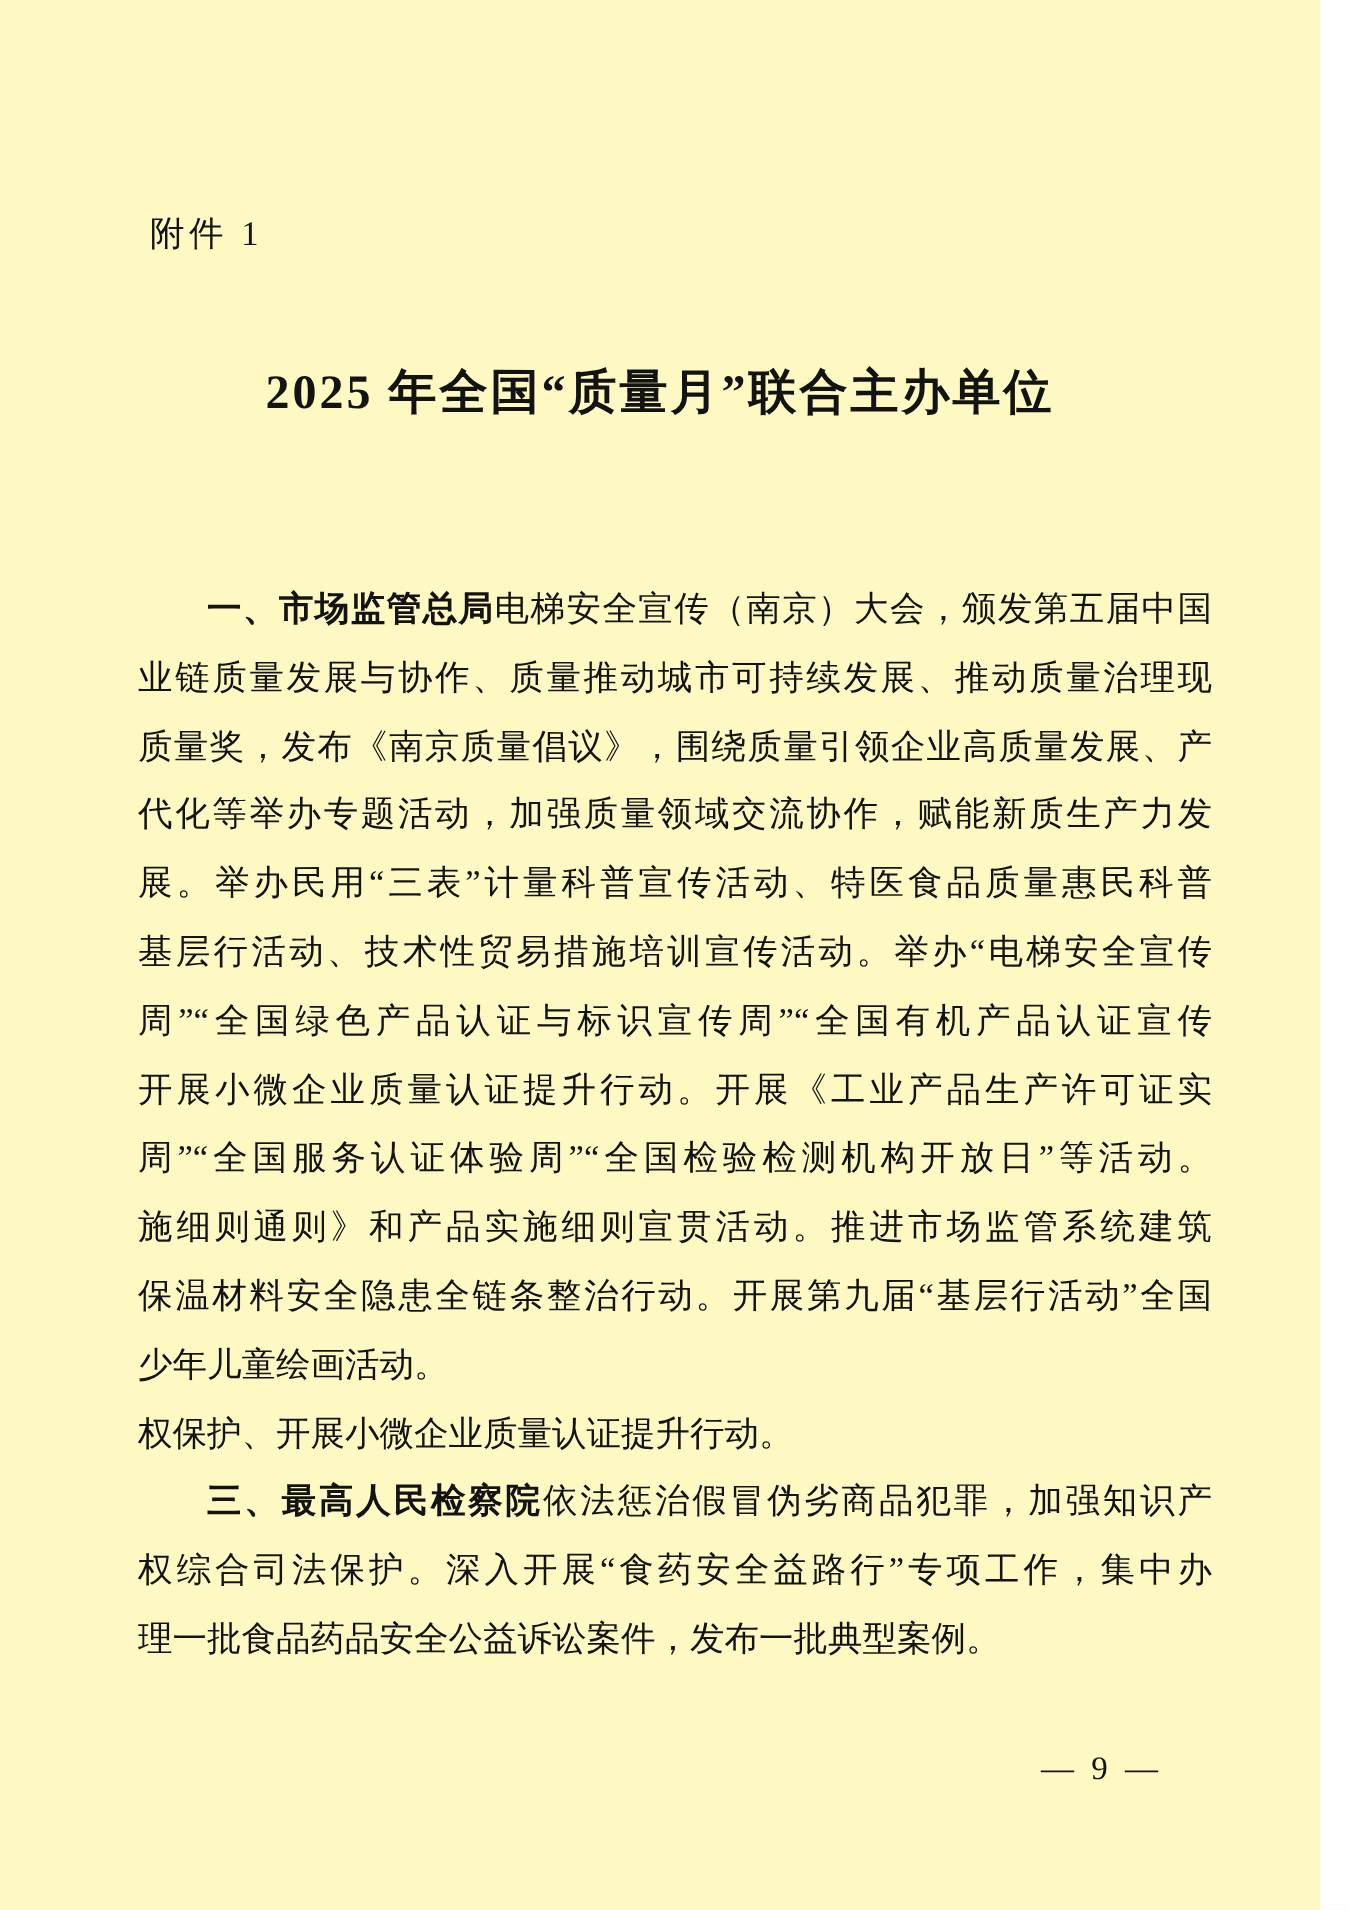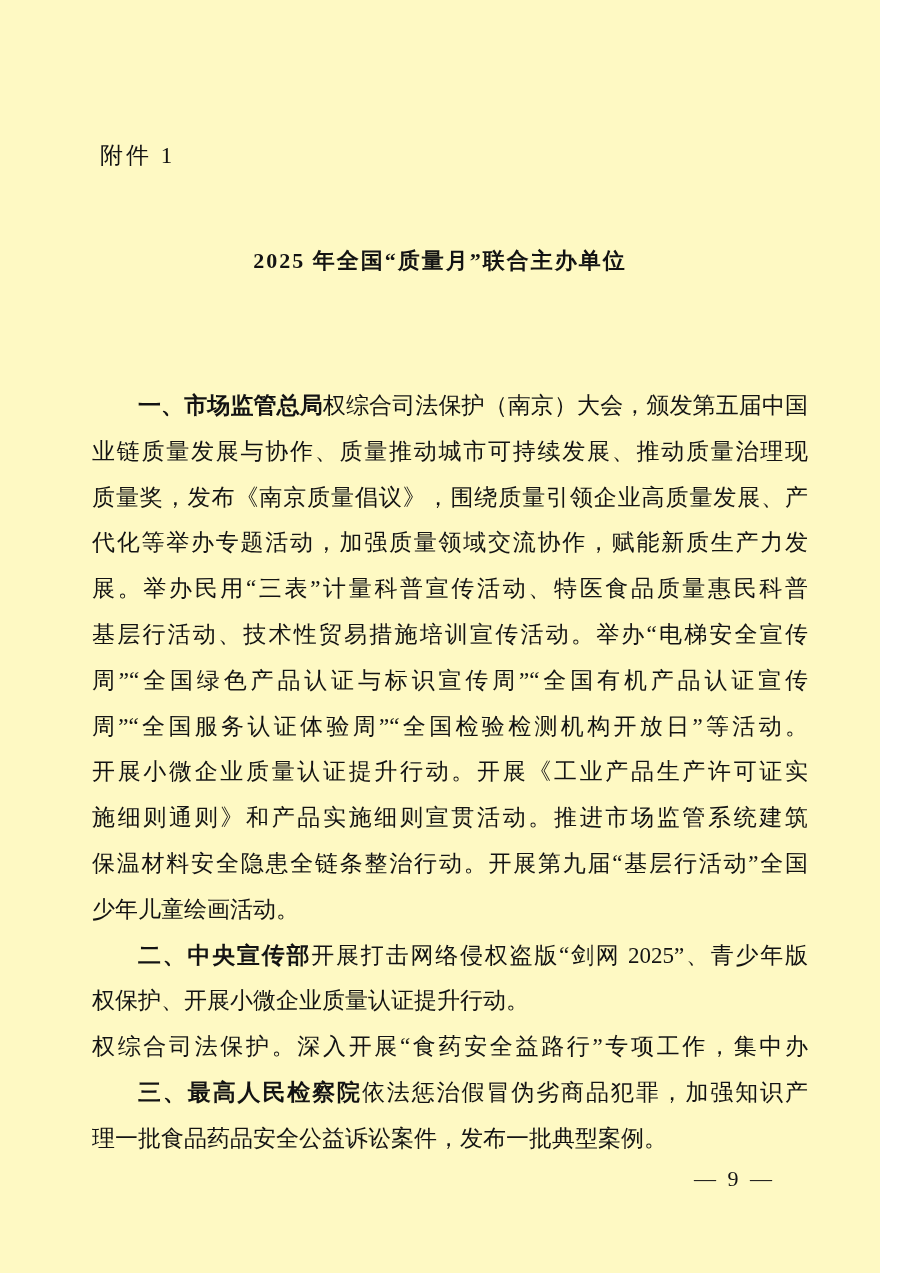--- a/index.html
+++ b/index.html
@@ -19,21 +19,21 @@
     font-size: 23px;
     letter-spacing: 3px;
   }
   .title-block {
     position: absolute;
     left: 0;
     right: 0;
     top: 235px;
     text-align: center;
     font-weight: bold;
-    font-size: 22px;
+    font-size: 32px;
     line-height: 52px;
     letter-spacing: 2px;
   }
   .body-block {
     position: absolute;
     left: 92px;
     top: 383px;
     width: 716px;
     font-size: 23px;
     line-height: 45.8px;
@@ -65,34 +65,33 @@
 
 <div class="page">
 
   <div class="attachment">附件 1</div>
 
   <div class="title-block">
     <div>2025 年全国“质量月”联合主办单位</div>
   </div>
 
   <div class="body-block">
-    <div class="line indent"><span class="b">一、市场监管总局</span><span>权综合司法保护（南京）大会，颁发第五届中国</span></div>
+    <div class="line indent"><span class="b">一、市场监管总局</span><span>电梯安全宣传（南京）大会，颁发第五届中国</span></div>
     <div class="line"><span>业链质量发展与协作、质量推动城市可持续发展、推动质量治理现</span></div>
     <div class="line"><span>质量奖，发布《南京质量倡议》，围绕质量引领企业高质量发展、产</span></div>
     <div class="line"><span>代化等举办专题活动，加强质量领域交流协作，赋能新质生产力发</span></div>
     <div class="line"><span>展。举办民用“三表”计量科普宣传活动、特医食品质量惠民科普</span></div>
     <div class="line"><span>基层行活动、技术性贸易措施培训宣传活动。举办“电梯安全宣传</span></div>
     <div class="line"><span>周”“全国绿色产品认证与标识宣传周”“全国有机产品认证宣传</span></div>
+    <div class="line"><span>开展小微企业质量认证提升行动。开展《工业产品生产许可证实</span></div>
     <div class="line"><span>周”“全国服务认证体验周”“全国检验检测机构开放日”等活动。</span></div>
-    <div class="line"><span>开展小微企业质量认证提升行动。开展《工业产品生产许可证实</span></div>
     <div class="line"><span>施细则通则》和产品实施细则宣贯活动。推进市场监管系统建筑</span></div>
     <div class="line"><span>保温材料安全隐患全链条整治行动。开展第九届“基层行活动”全国</span></div>
     <div class="line end"><span>少年儿童绘画活动。</span></div>
-    <div class="line indent"><span class="b">二、中央宣传部</span><span>开展打击网络侵权盗版“剑网 2025”、青少年版</span></div>
     <div class="line end"><span>权保护、开展小微企业质量认证提升行动。</span></div>
+    <div class="line indent"><span class="b">三、最高人民检察院</span><span>依法惩治假冒伪劣商品犯罪，加强知识产</span></div>
     <div class="line"><span>权综合司法保护。深入开展“食药安全益路行”专项工作，集中办</span></div>
-    <div class="line indent"><span class="b">三、最高人民检察院</span><span>依法惩治假冒伪劣商品犯罪，加强知识产</span></div>
     <div class="line end"><span>理一批食品药品安全公益诉讼案件，发布一批典型案例。</span></div>
   </div>
 
   <div class="page-number">— 9 —</div>
 
 </div>
 
 </body></html>

